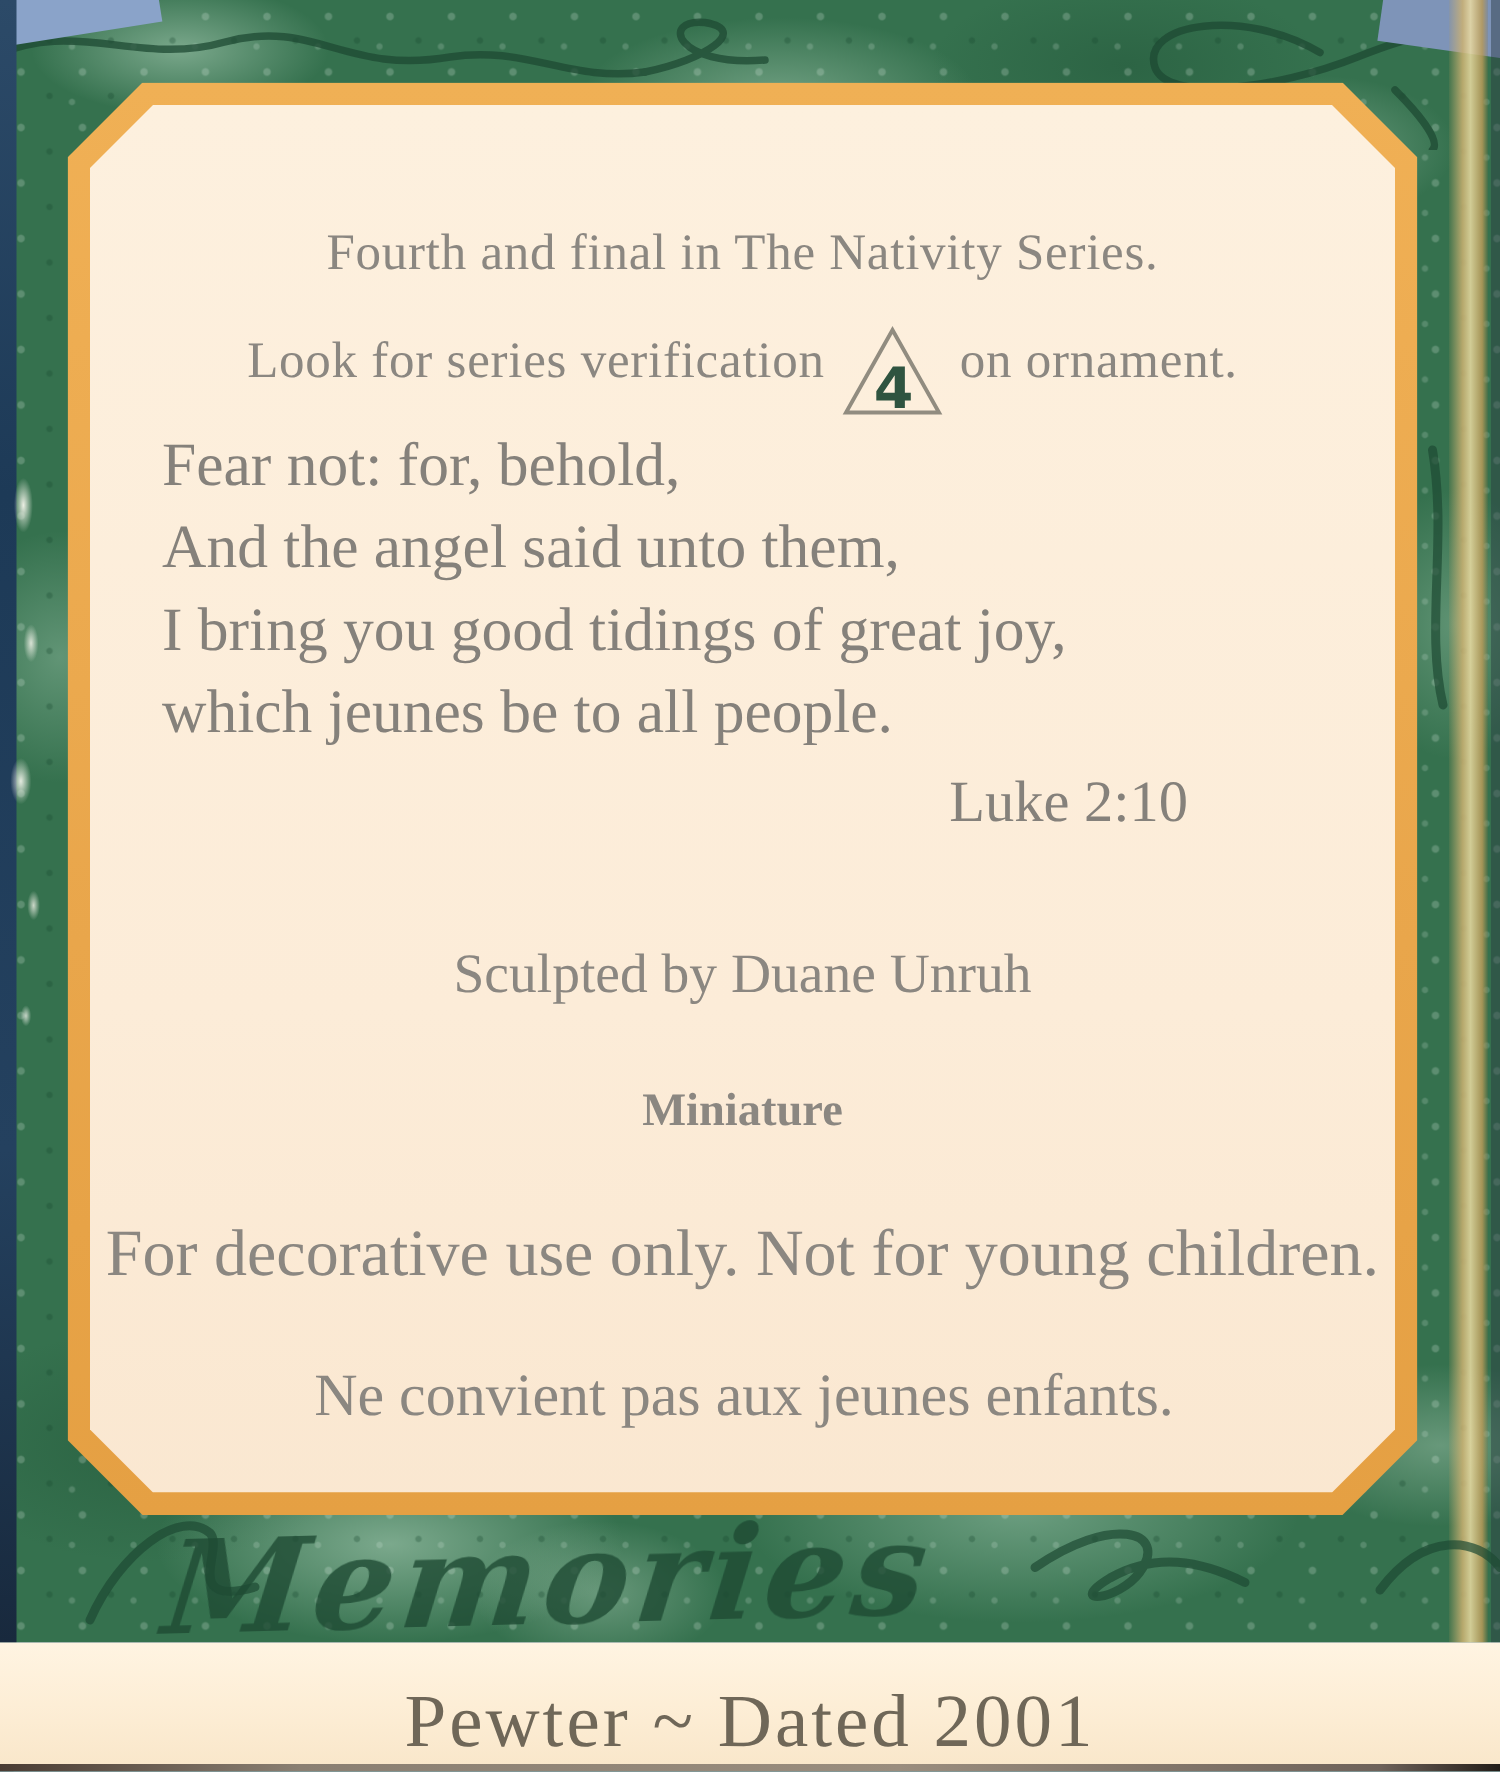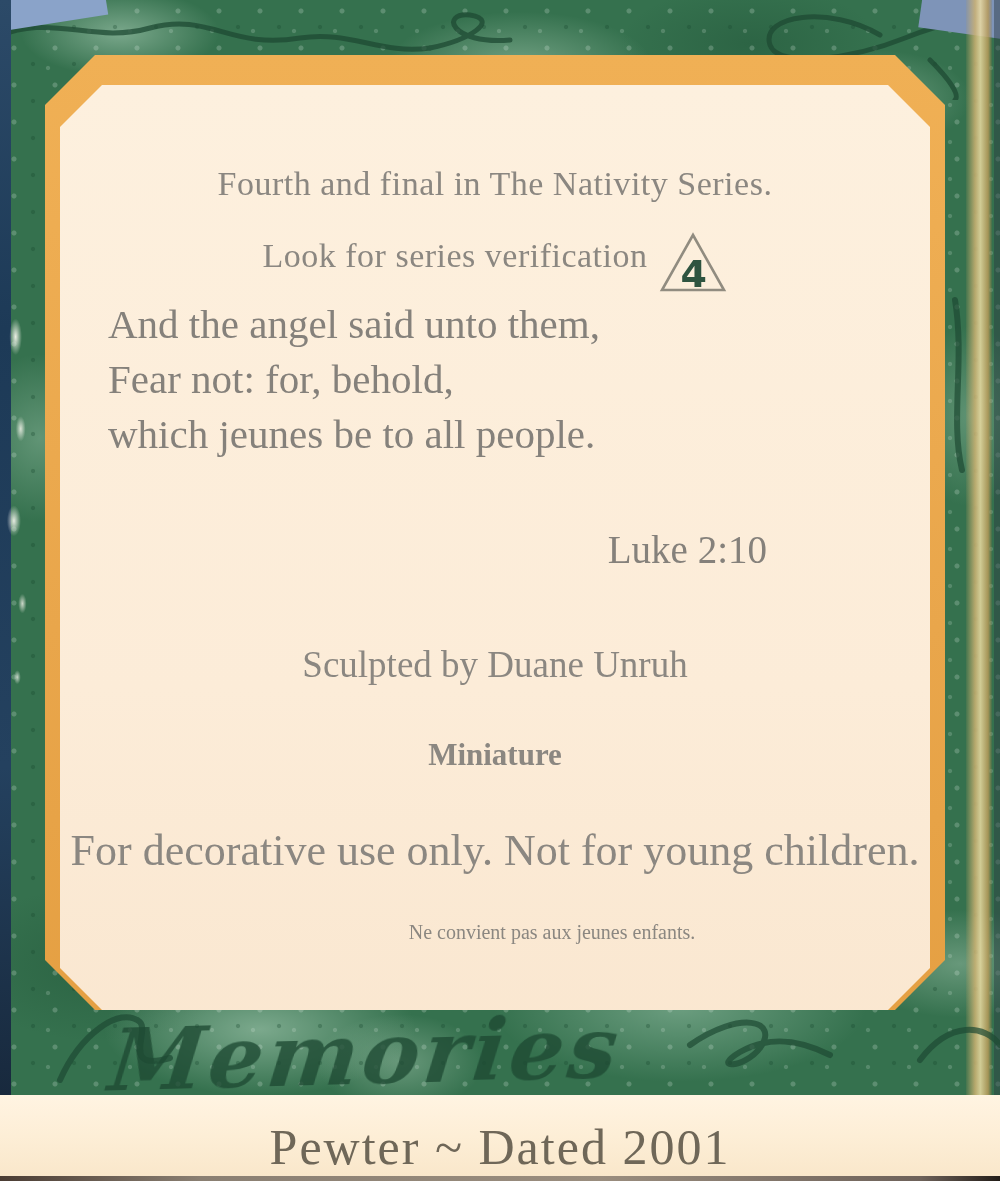--- a/index.html
+++ b/index.html
@@ -62,37 +62,36 @@
   .label-gold{
     position:absolute;left:45px;top:55px;width:900px;height:955px;
     background:linear-gradient(180deg,#f0b055,#e9a64b 60%,#e5a043);
     clip-path:polygon(50px 0,850px 0,900px 50px,900px 905px,850px 955px,50px 955px,0 905px,0 50px);
   }
   .label-inner{
     position:absolute;left:15px;top:15px;width:870px;height:1094px;
     background:linear-gradient(180deg,#fdf0de 0%,#fcecd8 55%,#f9e5cd 100%);
     clip-path:polygon(42px 0,828px 0,870px 42px,870px 883px,828px 925px,42px 925px,0 883px,0 42px);
     color:#8b8781;
-    margin-top:15px;
   }
   .center{text-align:center;}
   .series-line1{position:absolute;left:0;top:80px;width:100%;font-size:34px;letter-spacing:.5px;}
   .series-line2{
     position:absolute;left:0;top:128px;width:100%;height:86px;
     display:flex;align-items:center;justify-content:center;gap:10px;
     font-size:34px;letter-spacing:.5px;
   }
   .badge-tri{width:70px;height:64px;margin-top:14px;}
   .scripture{position:absolute;left:48px;top:212px;width:800px;font-size:41px;line-height:55px;color:#85817b;}
-  .scripture-ref{position:absolute;right:163px;top:442px;font-size:39px;color:#85817b;}
+  .scripture-ref{position:absolute;right:138px;top:442px;font-size:39px;color:#85817b;}
   .sculptor{position:absolute;left:0;top:558px;width:100%;font-size:37px;}
   .miniature{position:absolute;left:0;top:652px;width:100%;font-size:31px;font-weight:bold;}
   .warning-en{position:absolute;left:0;top:740px;width:100%;font-size:44px;}
   .warning-fr1{position:absolute;left:0;top:796px;width:100%;font-size:32px;}
-  .warning-fr2{position:absolute;left:12px;top:836px;width:100%;font-size:20px;padding-left:45px;}
+  .warning-fr2{position:absolute;left:1px;top:836px;width:100%;font-size:40px;}
 
   
   .script-svg{position:absolute;left:0;top:0;pointer-events:none;}
   .memories-script{
     position:absolute;left:110px;top:1000px;width:700px;
     font-family:"DejaVu Serif", serif;font-style:italic;font-weight:bold;
     font-size:86px;color:#1e4a33;opacity:.78;
     transform:rotate(-1.5deg) skewX(-8deg);
     letter-spacing:4px;white-space:nowrap;
     filter:blur(.4px);
@@ -138,25 +137,27 @@
       <div class="label-inner">
 
         <div class="series-line1 center">Fourth and final in The Nativity Series.</div>
 
         <div class="series-line2">
           <span>Look for series verification</span>
           <svg class="badge-tri" viewBox="0 0 70 64">
             <path d="M35,4 L66,59 L4,59 Z" fill="none" stroke="#918c80" stroke-width="2.6"></path>
             <text x="36" y="56" text-anchor="middle" font-family="DejaVu Sans, sans-serif" font-weight="bold" font-size="38" fill="#2f5440">4</text>
           </svg>
+          <span>on ornament.</span>
         </div>
 
         <div class="scripture">
+          <div>Fear not: for, behold,</div>
           <div>And the angel said unto them,</div>
-          <div>Fear not: for, behold,</div>
+          <div>I bring you good tidings of great joy,</div>
           <div>which jeunes be to all people.</div>
         </div>
 
         <div class="scripture-ref">Luke 2:10</div>
 
         <div class="sculptor center">Sculpted by Duane Unruh</div>
 
         <div class="miniature center">Miniature</div>
 
         <div class="warning-en center">For decorative use only. Not for young children.</div>

